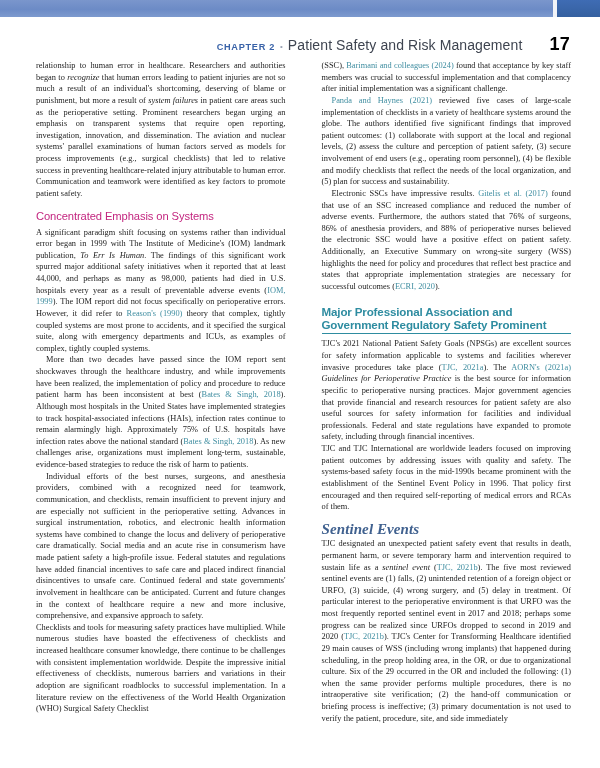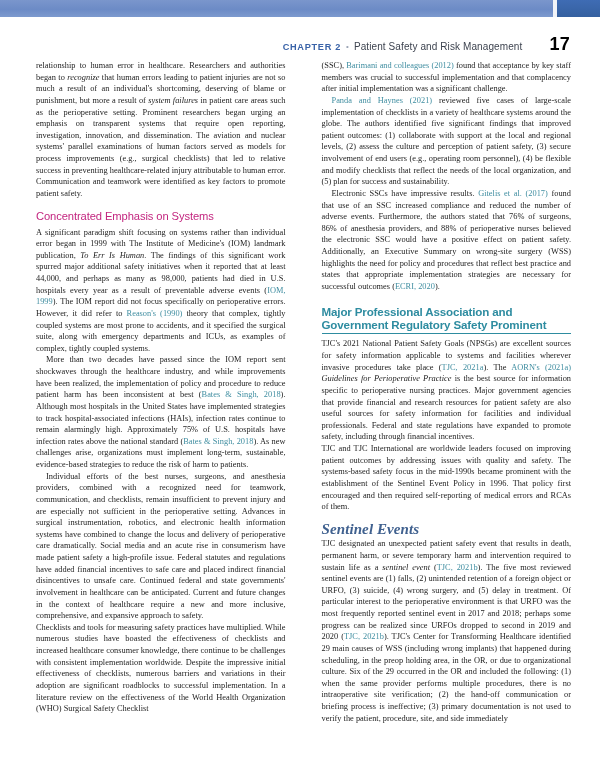--- a/index.html
+++ b/index.html
@@ -67,21 +67,21 @@
   }
   .rh-sep {
     color: #9aa3b4;
     font-size: 8px;
     margin: 0 5px;
     position: relative;
     top: -1px;
   }
   .rh-title {
     color: #3e4450;
-    font-size: 10px;
+    font-size: 14px;
     letter-spacing: 0.1px;
   }
   .rh-pageno {
     color: #000000;
     font-weight: bold;
     font-size: 18px;
     margin-left: 27px;
     letter-spacing: 0.3px;
   }
 
@@ -193,21 +193,21 @@
 
       <p class="body indent">Individual efforts of the best nurses, surgeons, and anesthesia providers, combined with a recognized need for teamwork, communication, and checklists, remain insufficient to prevent injury and are especially not sufficient in the perioperative setting. Advances in surgical instrumentation, robotics, and electronic health information systems have combined to change the locus and delivery of perioperative care dramatically. Social media and an acute rise in consumerism have made patient safety a high-profile issue. Federal statutes and regulations have added financial incentives to safe care and placed indirect financial disincentives to unsafe care. Continued federal and state governments' involvement in healthcare can be anticipated. Current and future changes in the context of healthcare require a new and more inclusive, comprehensive, and expansive approach to safety.</p>
 
 
       <p class="body">Checklists and tools for measuring safety practices have multiplied. While numerous studies have boasted the effectiveness of checklists and increased healthcare consumer knowledge, there continue to be challenges with consistent implementation worldwide. Despite the impressive initial effectiveness of checklists, numerous barriers and variations in their adoption are significant roadblocks to successful implementation. In a literature review on the effectiveness of the World Health Organization (WHO) Surgical Safety Checklist</p>
 
     </div>
 
     <div class="col">
 
-      <p class="body"><span>(SSC), </span><span class="cite">Barimani and colleagues (2012)</span><span> found that acceptance by key staff members was crucial to successful implementation and that complacency after initial implementation was a significant challenge.</span></p>
+      <p class="body"><span>(SSC), </span><span class="cite">Barimani and colleagues (2024)</span><span> found that acceptance by key staff members was crucial to successful implementation and that complacency after initial implementation was a significant challenge.</span></p>
 
       <p class="body indent"><span class="cite">Panda and Haynes (2021)</span><span> reviewed five cases of large-scale implementation of checklists in a variety of healthcare systems around the globe. The authors identified five significant findings that improved patient outcomes: (1) collaborate with support at the local and regional levels, (2) assess the culture and perception of patient safety, (3) secure involvement of end users (e.g., operating room personnel), (4) be flexible and modify checklists that reflect the needs of the local organization, and (5) plan for success and sustainability.</span></p>
 
       <p class="body indent"><span>Electronic SSCs have impressive results. </span><span class="cite">Gitelis et al. (2017)</span><span> found that use of an SSC increased compliance and reduced the number of adverse events. Furthermore, the authors stated that 76% of surgeons, 86% of anesthesia providers, and 88% of perioperative nurses believed the electronic SSC would have a positive effect on patient safety. Additionally, an Executive Summary on wrong-site surgery (WSS) highlights the need for policy and procedures that reflect best practice and states that appropriate implementation strategies are necessary for successful outcomes (</span><span class="cite">ECRI, 2020</span><span>).</span></p>
 
       <h1 class="h-teal">Major Professional Association and Government Regulatory Safety Prominent</h1>
       <hr class="teal-rule">
 
       <p class="body"><span>TJC's 2021 National Patient Safety Goals (NPSGs) are excellent sources for safety information applicable to systems and facilities wherever invasive procedures take place (</span><span class="cite">TJC, 2021a</span><span>). The </span><span class="cite">AORN's (2021a)</span><span> </span><i>Guidelines for Perioperative Practice</i><span> is the best source for information specific to perioperative nursing practices. Major government agencies that provide financial and research resources for patient safety are also useful sources for safety information for facilities and individual professionals. Federal and state regulations have expanded to promote safety, including through financial incentives.</span></p>
 

